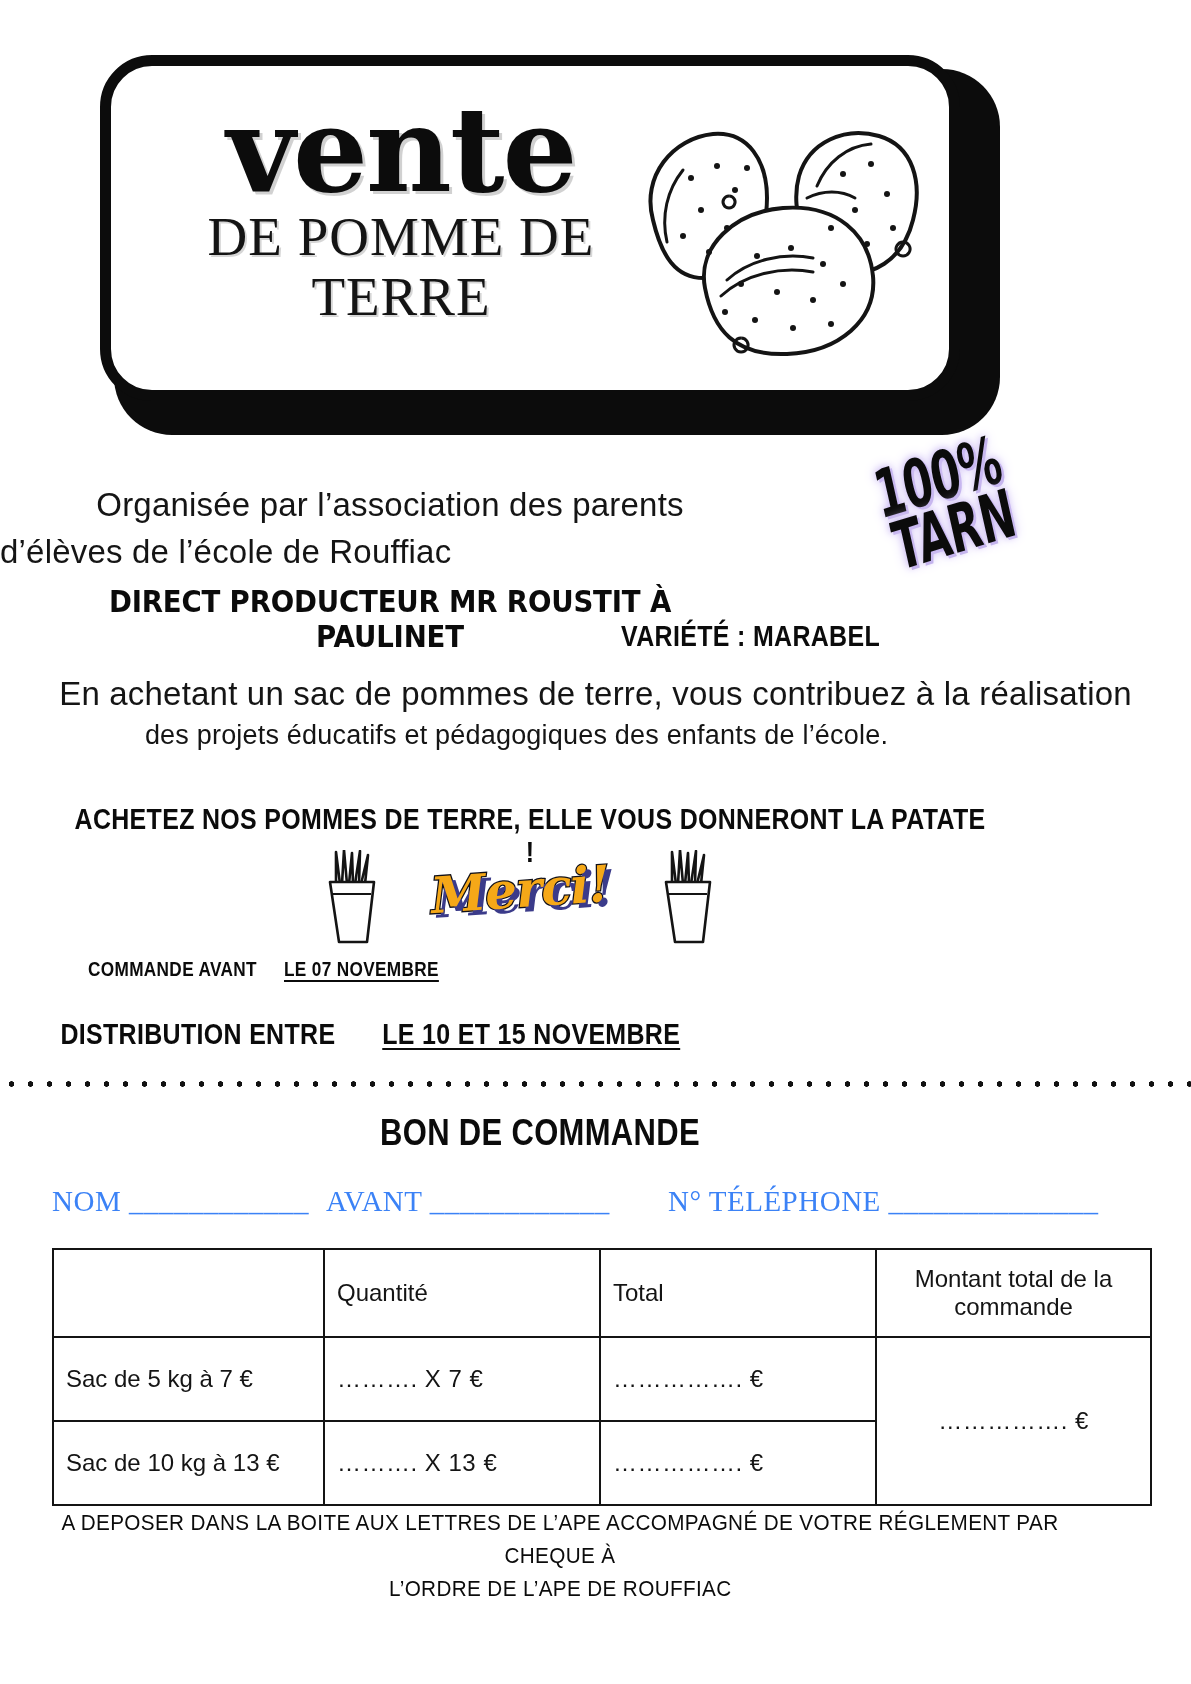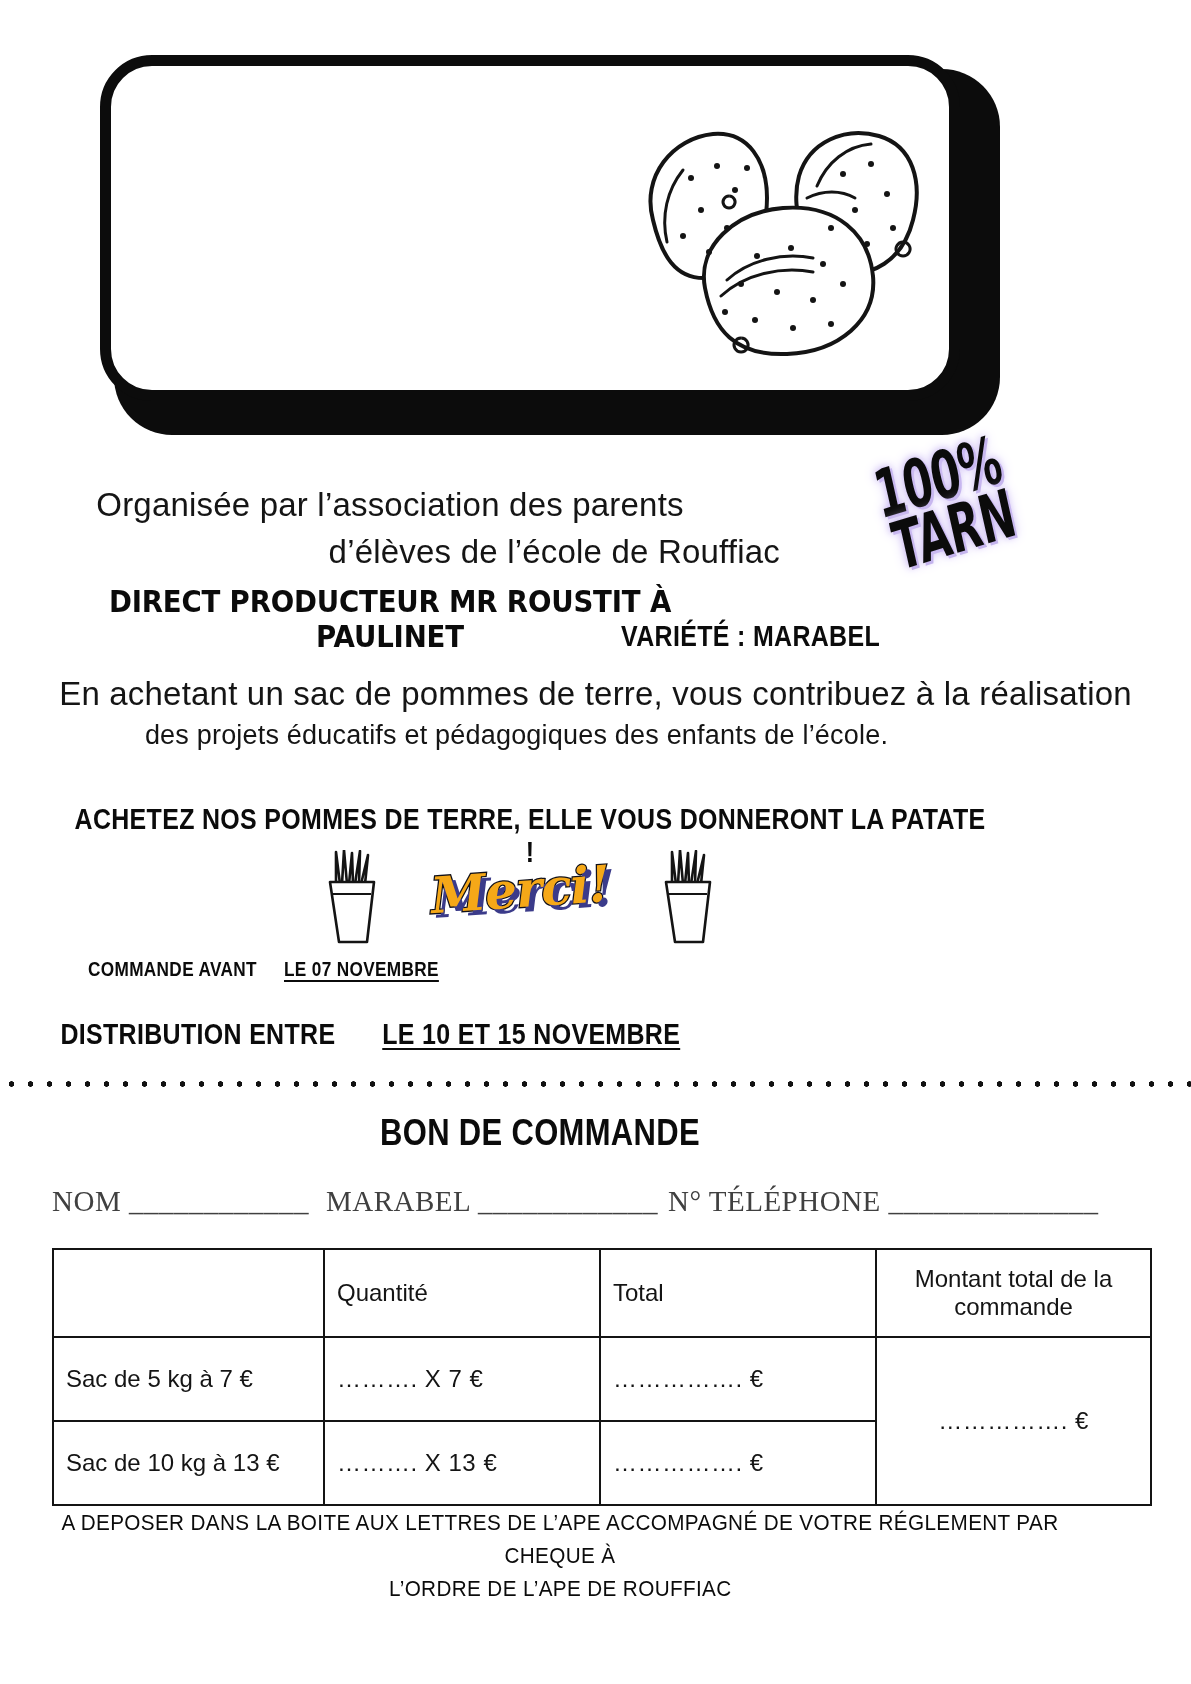--- a/index.html
+++ b/index.html
@@ -120,21 +120,21 @@
     display: inline-block;
   }
   .cond-bold.center-sx { transform-origin: center center; }
 
   #org-line1 {
     position: absolute; left: 0; top: 483px; width: 780px;
     text-align: center; font-size: 33px; line-height: 1.34;
   }
   #org-line2 {
     position: absolute; left: 0; top: 530px; width: 780px;
-    text-align: right; font-size: 33px; line-height: 1.34;
+    text-align: left; font-size: 33px; line-height: 1.34;
   }
   #direct-producteur {
     position: absolute; left: 0; top: 584px; width: 780px;
     text-align: center; font-size: 30px;
   }
   #direct-producteur .cond-bold{
     font-family: "DejaVu Sans", sans-serif;
     font-weight: 700;
     transform: scaleX(0.92);
     letter-spacing: -0.2px;
@@ -208,21 +208,21 @@
   }
 
   
   #bon-title {
     position: absolute; left: 0; top: 1112px; width: 1080px;
     text-align: center; font-size: 36px;
   }
   .serif-field {
     font-family: "Liberation Serif", serif;
     font-size: 29px;
-    color: #404040;
+    color: #3b82f6;
     letter-spacing: 0.5px;
   }
   #field-nom   { position: absolute; left: 52px;  top: 1185px; }
   #field-prenom{ position: absolute; left: 326px; top: 1185px; }
   #field-tel   { position: absolute; left: 668px; top: 1185px; }
 
   .order-table {
     position: absolute;
     left: 52px;
     top: 1248px;
@@ -252,20 +252,25 @@
   }
   #footer-note .cond-bold { transform-origin: center center; transform: scaleX(0.94); font-weight: 400; }
 </style>
 </head>
 <body>
 
 <div class="banner-wrap">
   <div class="banner-shadow"></div>
   <div class="banner-box">
 
+    <div class="title-block">
+      <div class="title-vente">vente</div>
+      <div class="title-sub">DE POMME DE</div>
+      <div class="title-sub">TERRE</div>
+    </div>
 
     <svg class="potato-art" viewBox="0 0 300 240">
       <g fill="#ffffff" stroke="#141414" stroke-width="4" stroke-linejoin="round">
         <path d="M22 96 C10 52 42 14 82 10 C118 7 136 38 136 74 C136 118 112 152 76 154 C44 156 30 130 22 96 Z"></path>
         <path d="M168 52 C178 18 214 2 248 12 C282 22 292 58 282 96 C272 136 240 156 208 146 C176 136 158 88 168 52 Z"></path>
         <path d="M74 164 C66 122 104 88 152 84 C206 80 238 110 242 152 C246 196 208 228 156 230 C104 232 82 206 74 164 Z"></path>
       </g>
       <g fill="none" stroke="#141414" stroke-width="3" stroke-linecap="round">
         <path d="M36 118 C30 92 36 66 52 46"></path>
         <path d="M186 62 C196 38 216 22 240 20"></path>
@@ -377,21 +382,21 @@
 
 <div id="bon-title">
   <span class="cond-bold center-sx">BON DE COMMANDE</span>
 </div>
 
 <div id="field-nom" class="serif-field">
   <span>NOM</span>
   <span>____________</span>
 </div>
 <div id="field-prenom" class="serif-field">
-  <span>MARABEL</span>
+  <span>AVANT</span>
   <span>____________</span>
 </div>
 <div id="field-tel" class="serif-field">
   <span>N° TÉLÉPHONE</span>
   <span>______________</span>
 </div>
 
 <table class="order-table">
   <tbody>
     <tr class="h-row">

